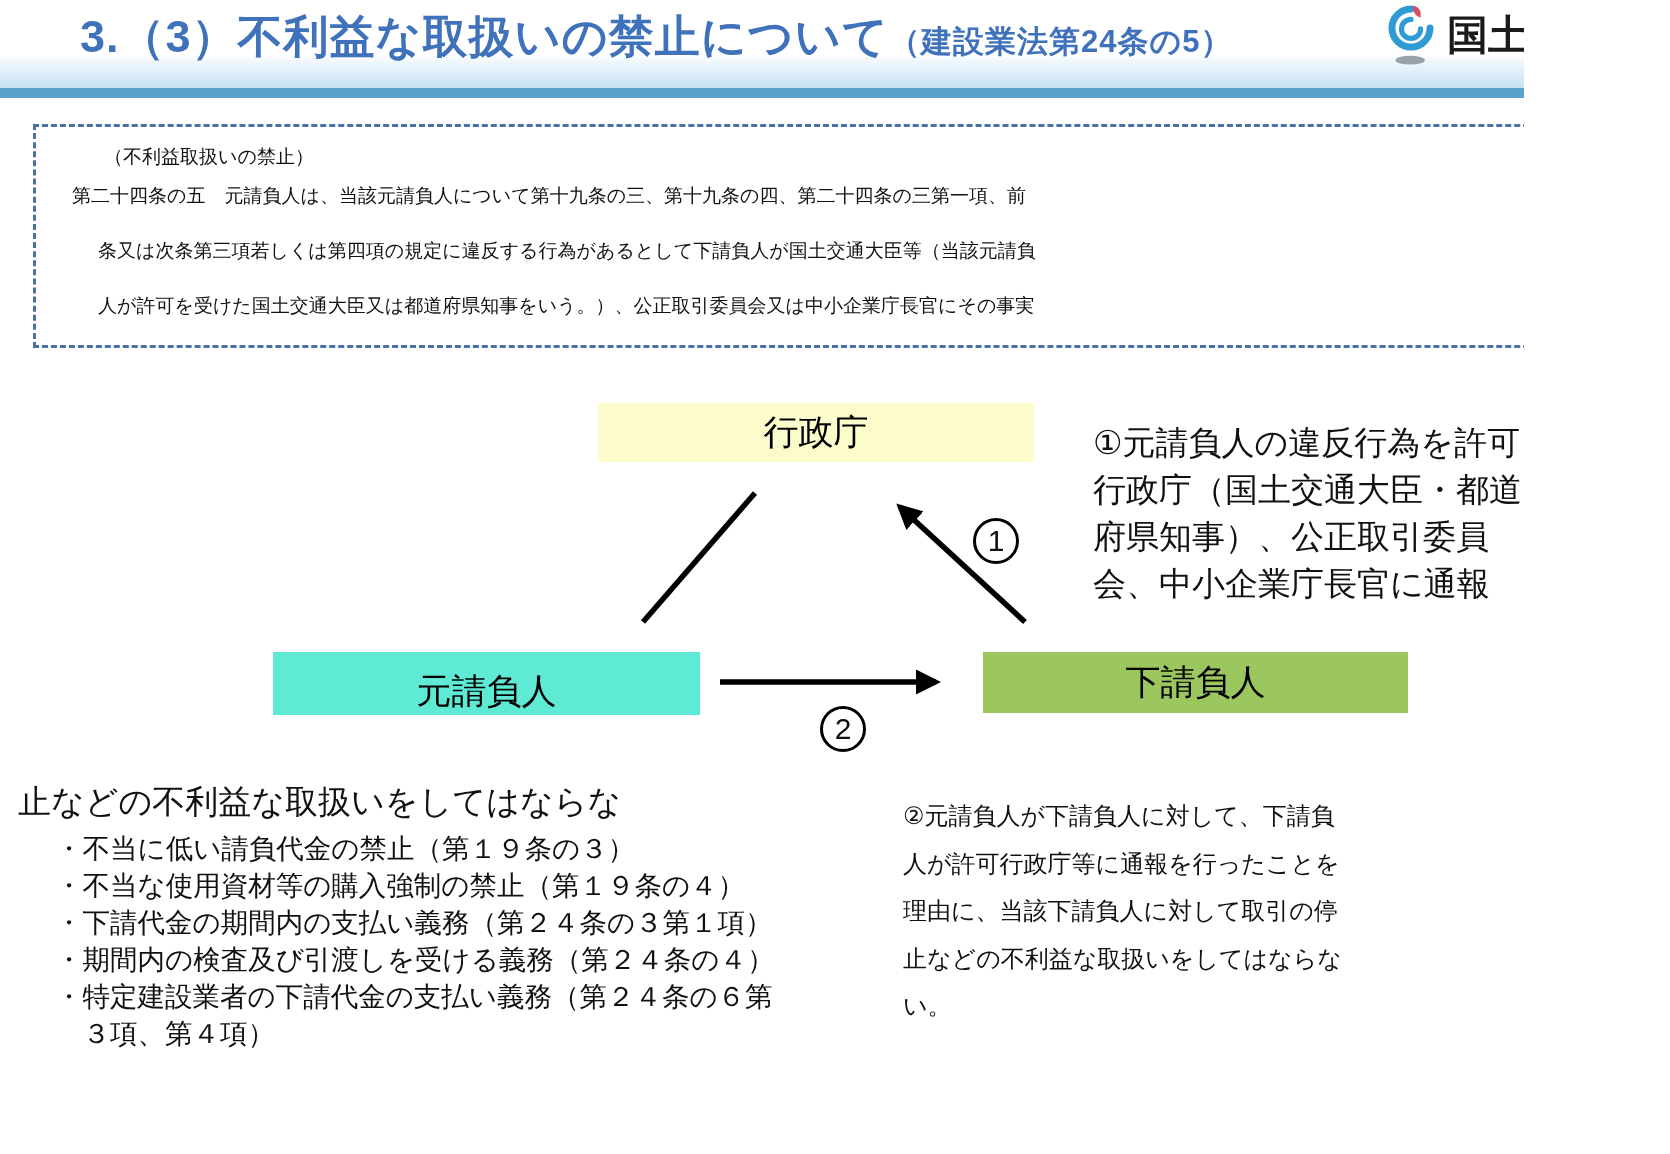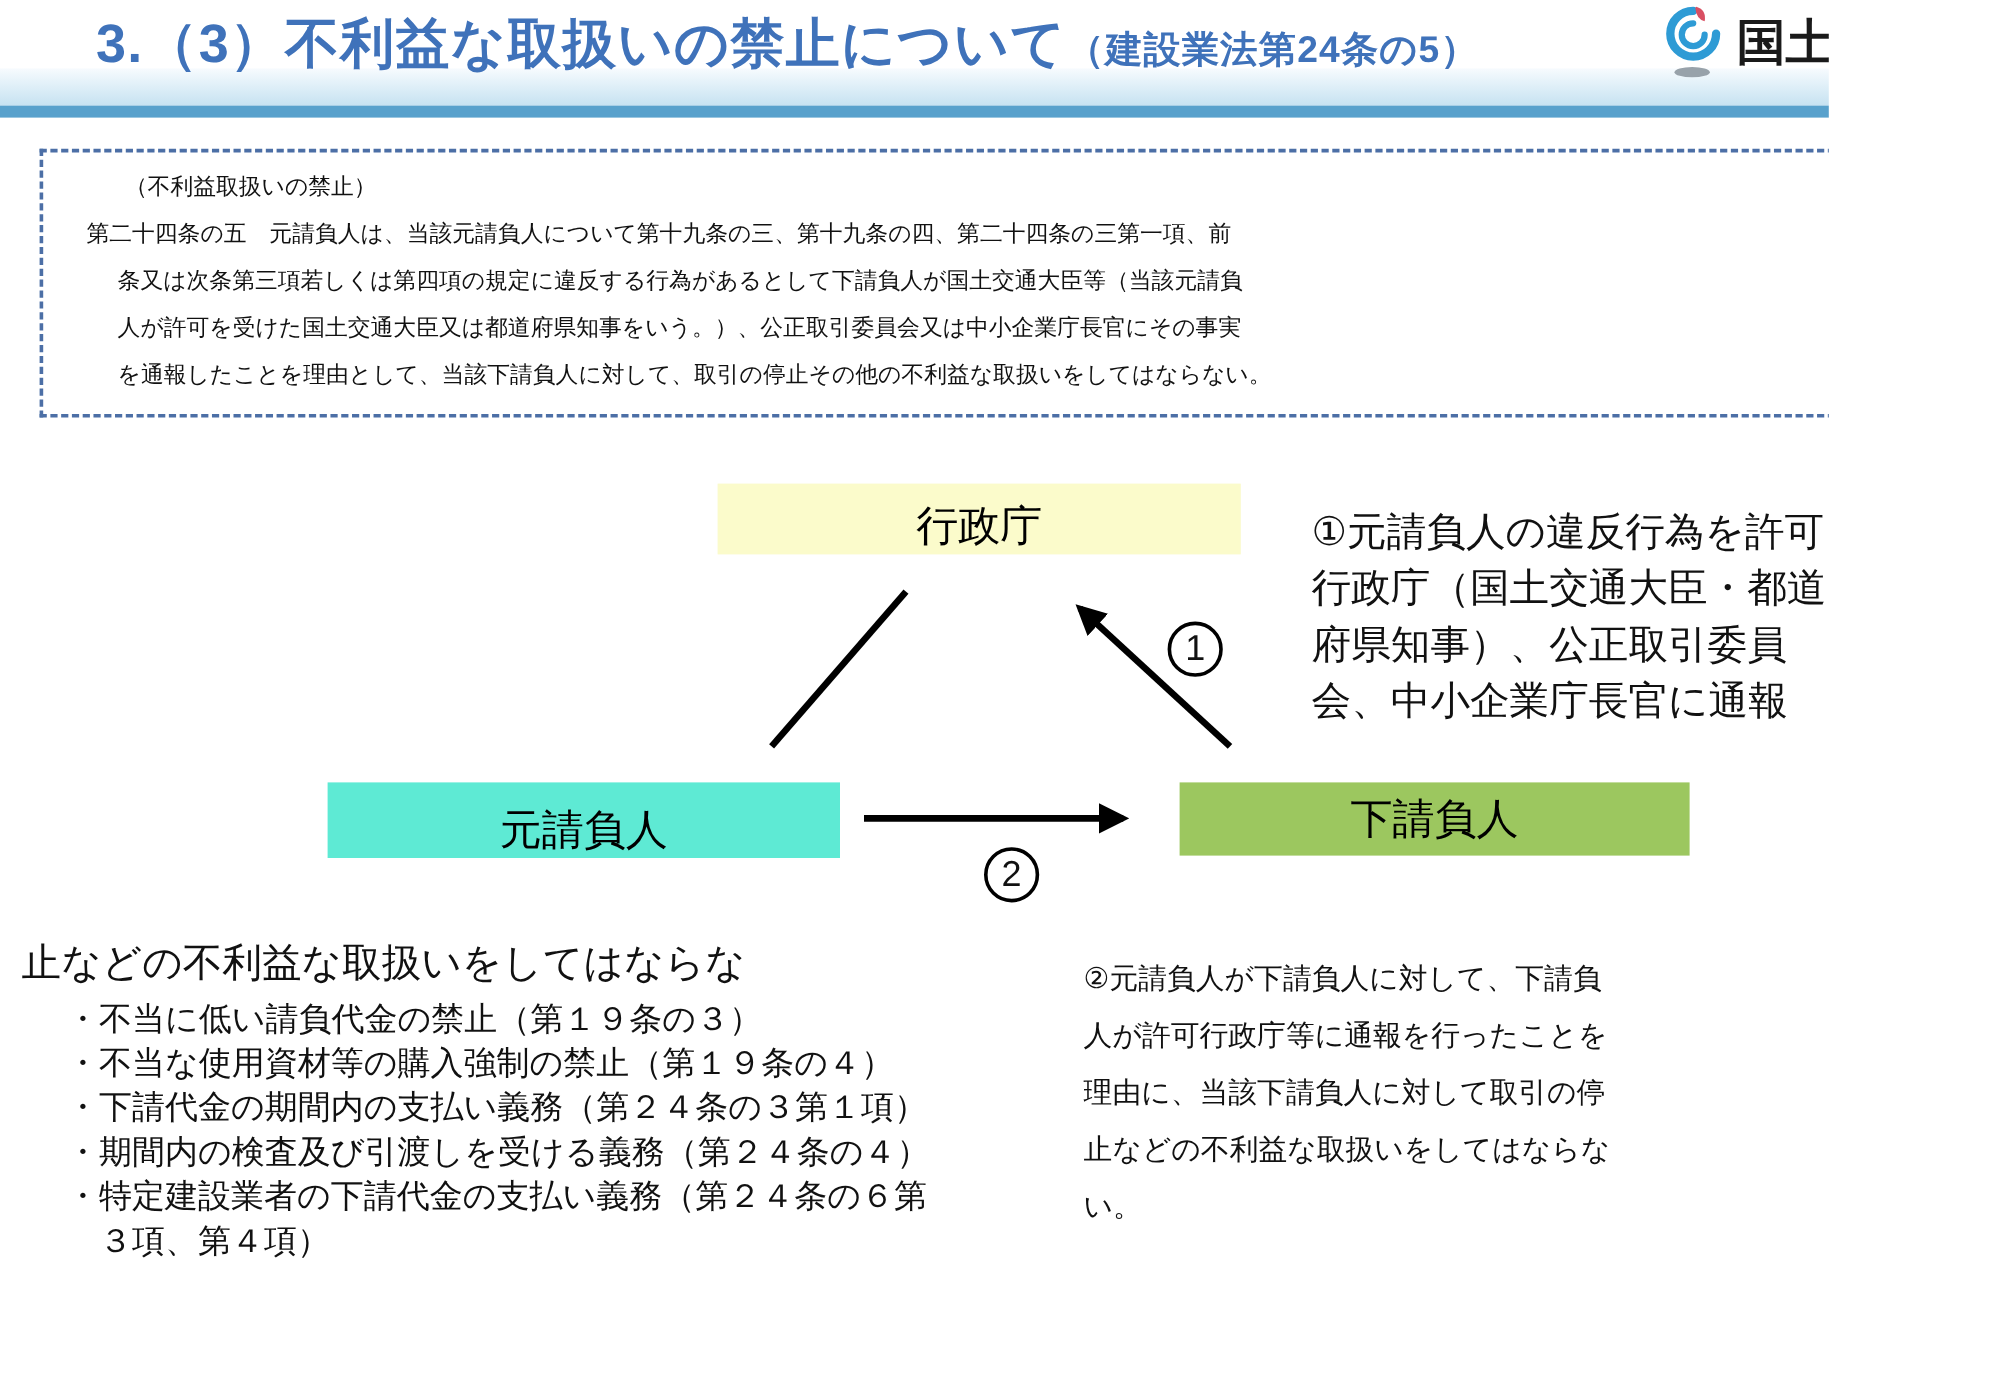--- a/index.html
+++ b/index.html
@@ -17,26 +17,26 @@
   .title .sub{font-size:31px;letter-spacing:1px;}
   .logo{position:absolute;left:1385px;top:2px;display:flex;align-items:center;}
   .logo svg{width:52px;height:66px;margin-right:10px;}
   .logo .agency{font-size:41px;font-weight:600;color:#1a1a1a;line-height:58px;white-space:nowrap;}
   
   .lawbox{position:absolute;left:33px;top:124px;width:1498px;height:208px;
     border:3px dashed #4c6fa6;background:#fff;
     padding:10px 28px 0 36px;box-sizing:content-box;}
   .lawline{font-size:19px;line-height:39px;white-space:nowrap;color:#111;}
   .ind1{padding-left:32px;}
-  .ind2{padding-left:26px;}
+  .ind2{padding-left:26px;margin-top:16px;}
   
   .connectors{position:absolute;left:240px;top:390px;width:1200px;height:370px;z-index:1;}
   .dbox{position:absolute;z-index:2;display:flex;align-items:center;justify-content:center;
     font-size:35px;color:#000;}
-  .admin{left:598px;top:403px;width:436px;height:59px;background:#fbfbcb;align-items:flex-end;}
+  .admin{left:598px;top:403px;width:436px;height:59px;background:#fbfbcb;}
   .motouke{left:273px;top:652px;width:427px;height:63px;background:#5eead4;align-items:flex-end;}
   .shitauke{left:983px;top:652px;width:425px;height:61px;background:#9cc75f;}
   .badge{position:absolute;z-index:3;width:40px;height:40px;border:3px solid #000;border-radius:50%;
     display:flex;align-items:center;justify-content:center;font-size:30px;font-weight:500;background:#fff;}
   .badge1{left:973px;top:518px;}
   .badge2{left:820px;top:706px;}
   .note1{position:absolute;left:1093px;top:419px;width:565px;font-size:33px;line-height:47px;}
   .note1 div{white-space:nowrap;}
   
   .vio-head{position:absolute;left:18px;top:780px;font-size:33px;white-space:nowrap;}
@@ -66,21 +66,20 @@
       <path d="M33 3 q10 3 8 14 q-8-2-9-13 z" fill="#d94f63"></path>
     </svg>
     <span class="agency">国土交通省</span>
   </div>
 
   <div class="lawbox">
     <div class="lawline ind1">（不利益取扱いの禁止）</div>
     <div class="lawline">第二十四条の五　元請負人は、当該元請負人について第十九条の三、第十九条の四、第二十四条の三第一項、前</div>
     <div class="lawline ind2">条又は次条第三項若しくは第四項の規定に違反する行為があるとして下請負人が国土交通大臣等（当該元請負</div>
     <div class="lawline ind2">人が許可を受けた国土交通大臣又は都道府県知事をいう。）、公正取引委員会又は中小企業庁長官にその事実</div>
-    <div class="lawline ind2">を通報したことを理由として、当該下請負人に対して、取引の停止その他の不利益な取扱いをしてはならない。</div>
   </div>
 
   <svg class="connectors" viewBox="0 0 1200 370">
     <defs>
       <marker id="ah" viewBox="0 0 10 10" refX="8" refY="5" markerWidth="4.6" markerHeight="4.6" orient="auto-start-reverse">
         <path d="M0,0 L10,5 L0,10 z" fill="#000"></path>
       </marker>
     </defs>
     <line x1="403" y1="232" x2="515" y2="103" stroke="#000" stroke-width="5.5"></line>
     <line x1="785" y1="232" x2="660" y2="117" stroke="#000" stroke-width="5.5" marker-end="url(#ah)"></line>

